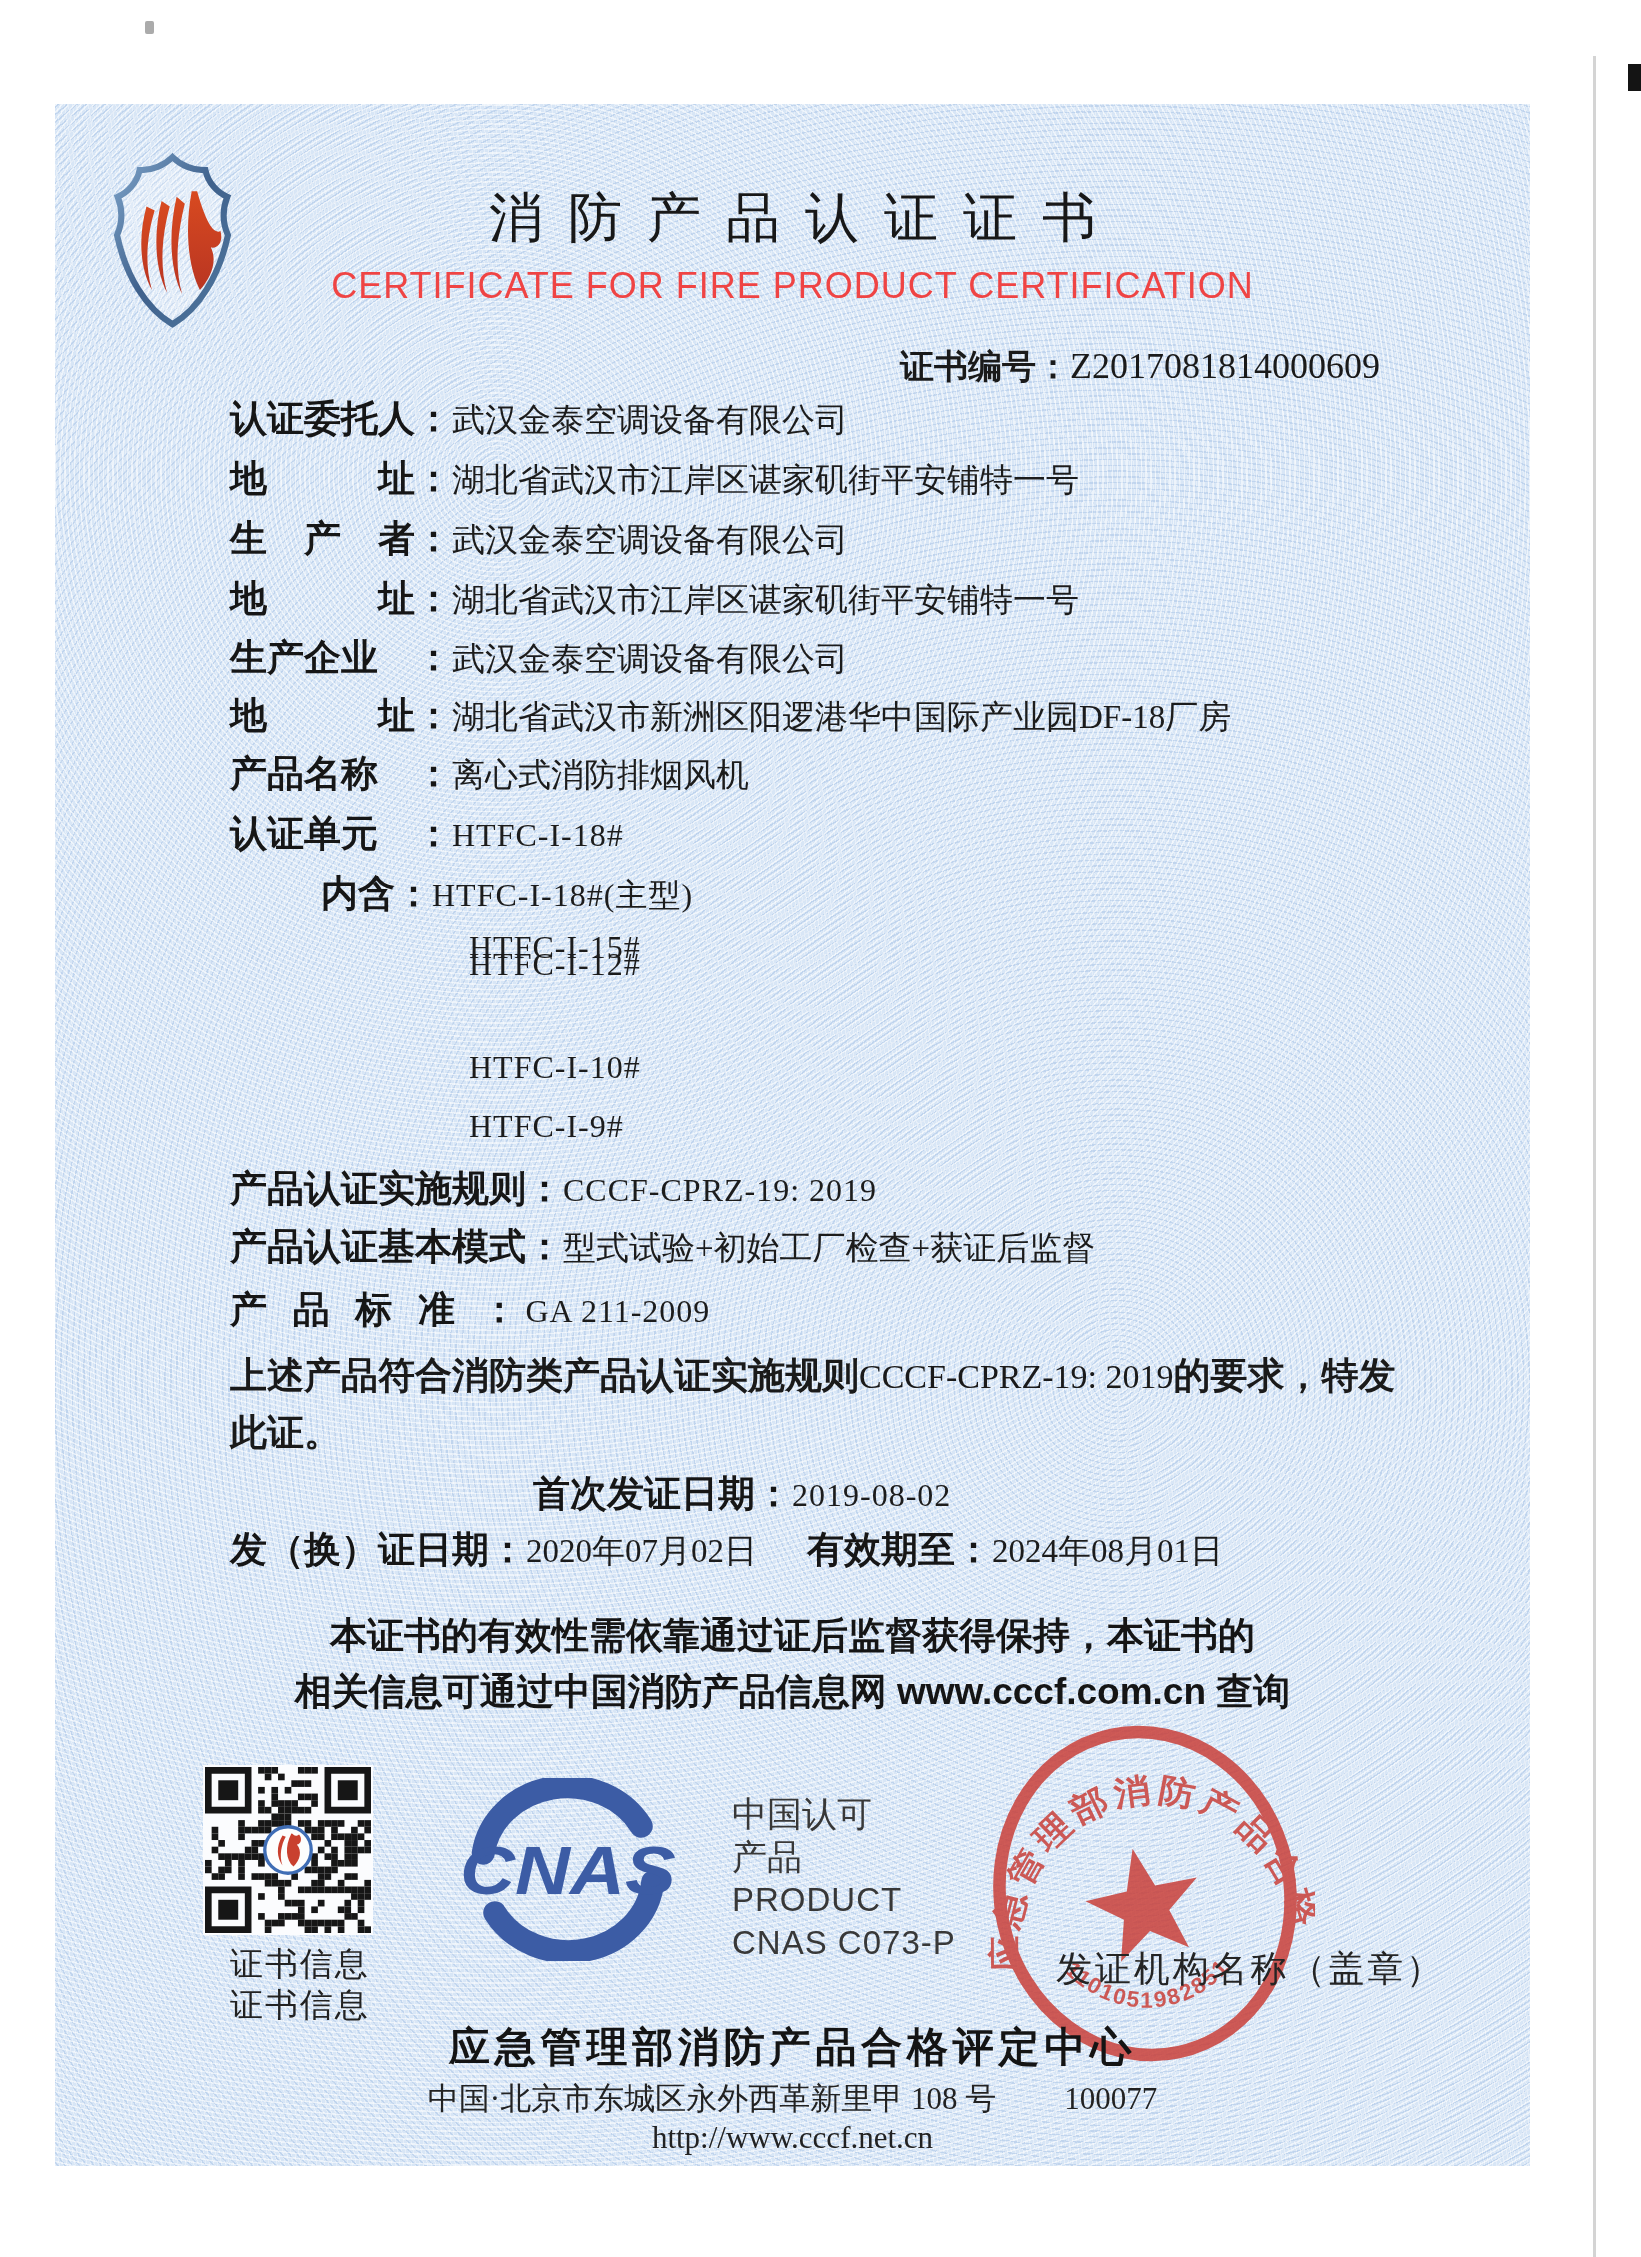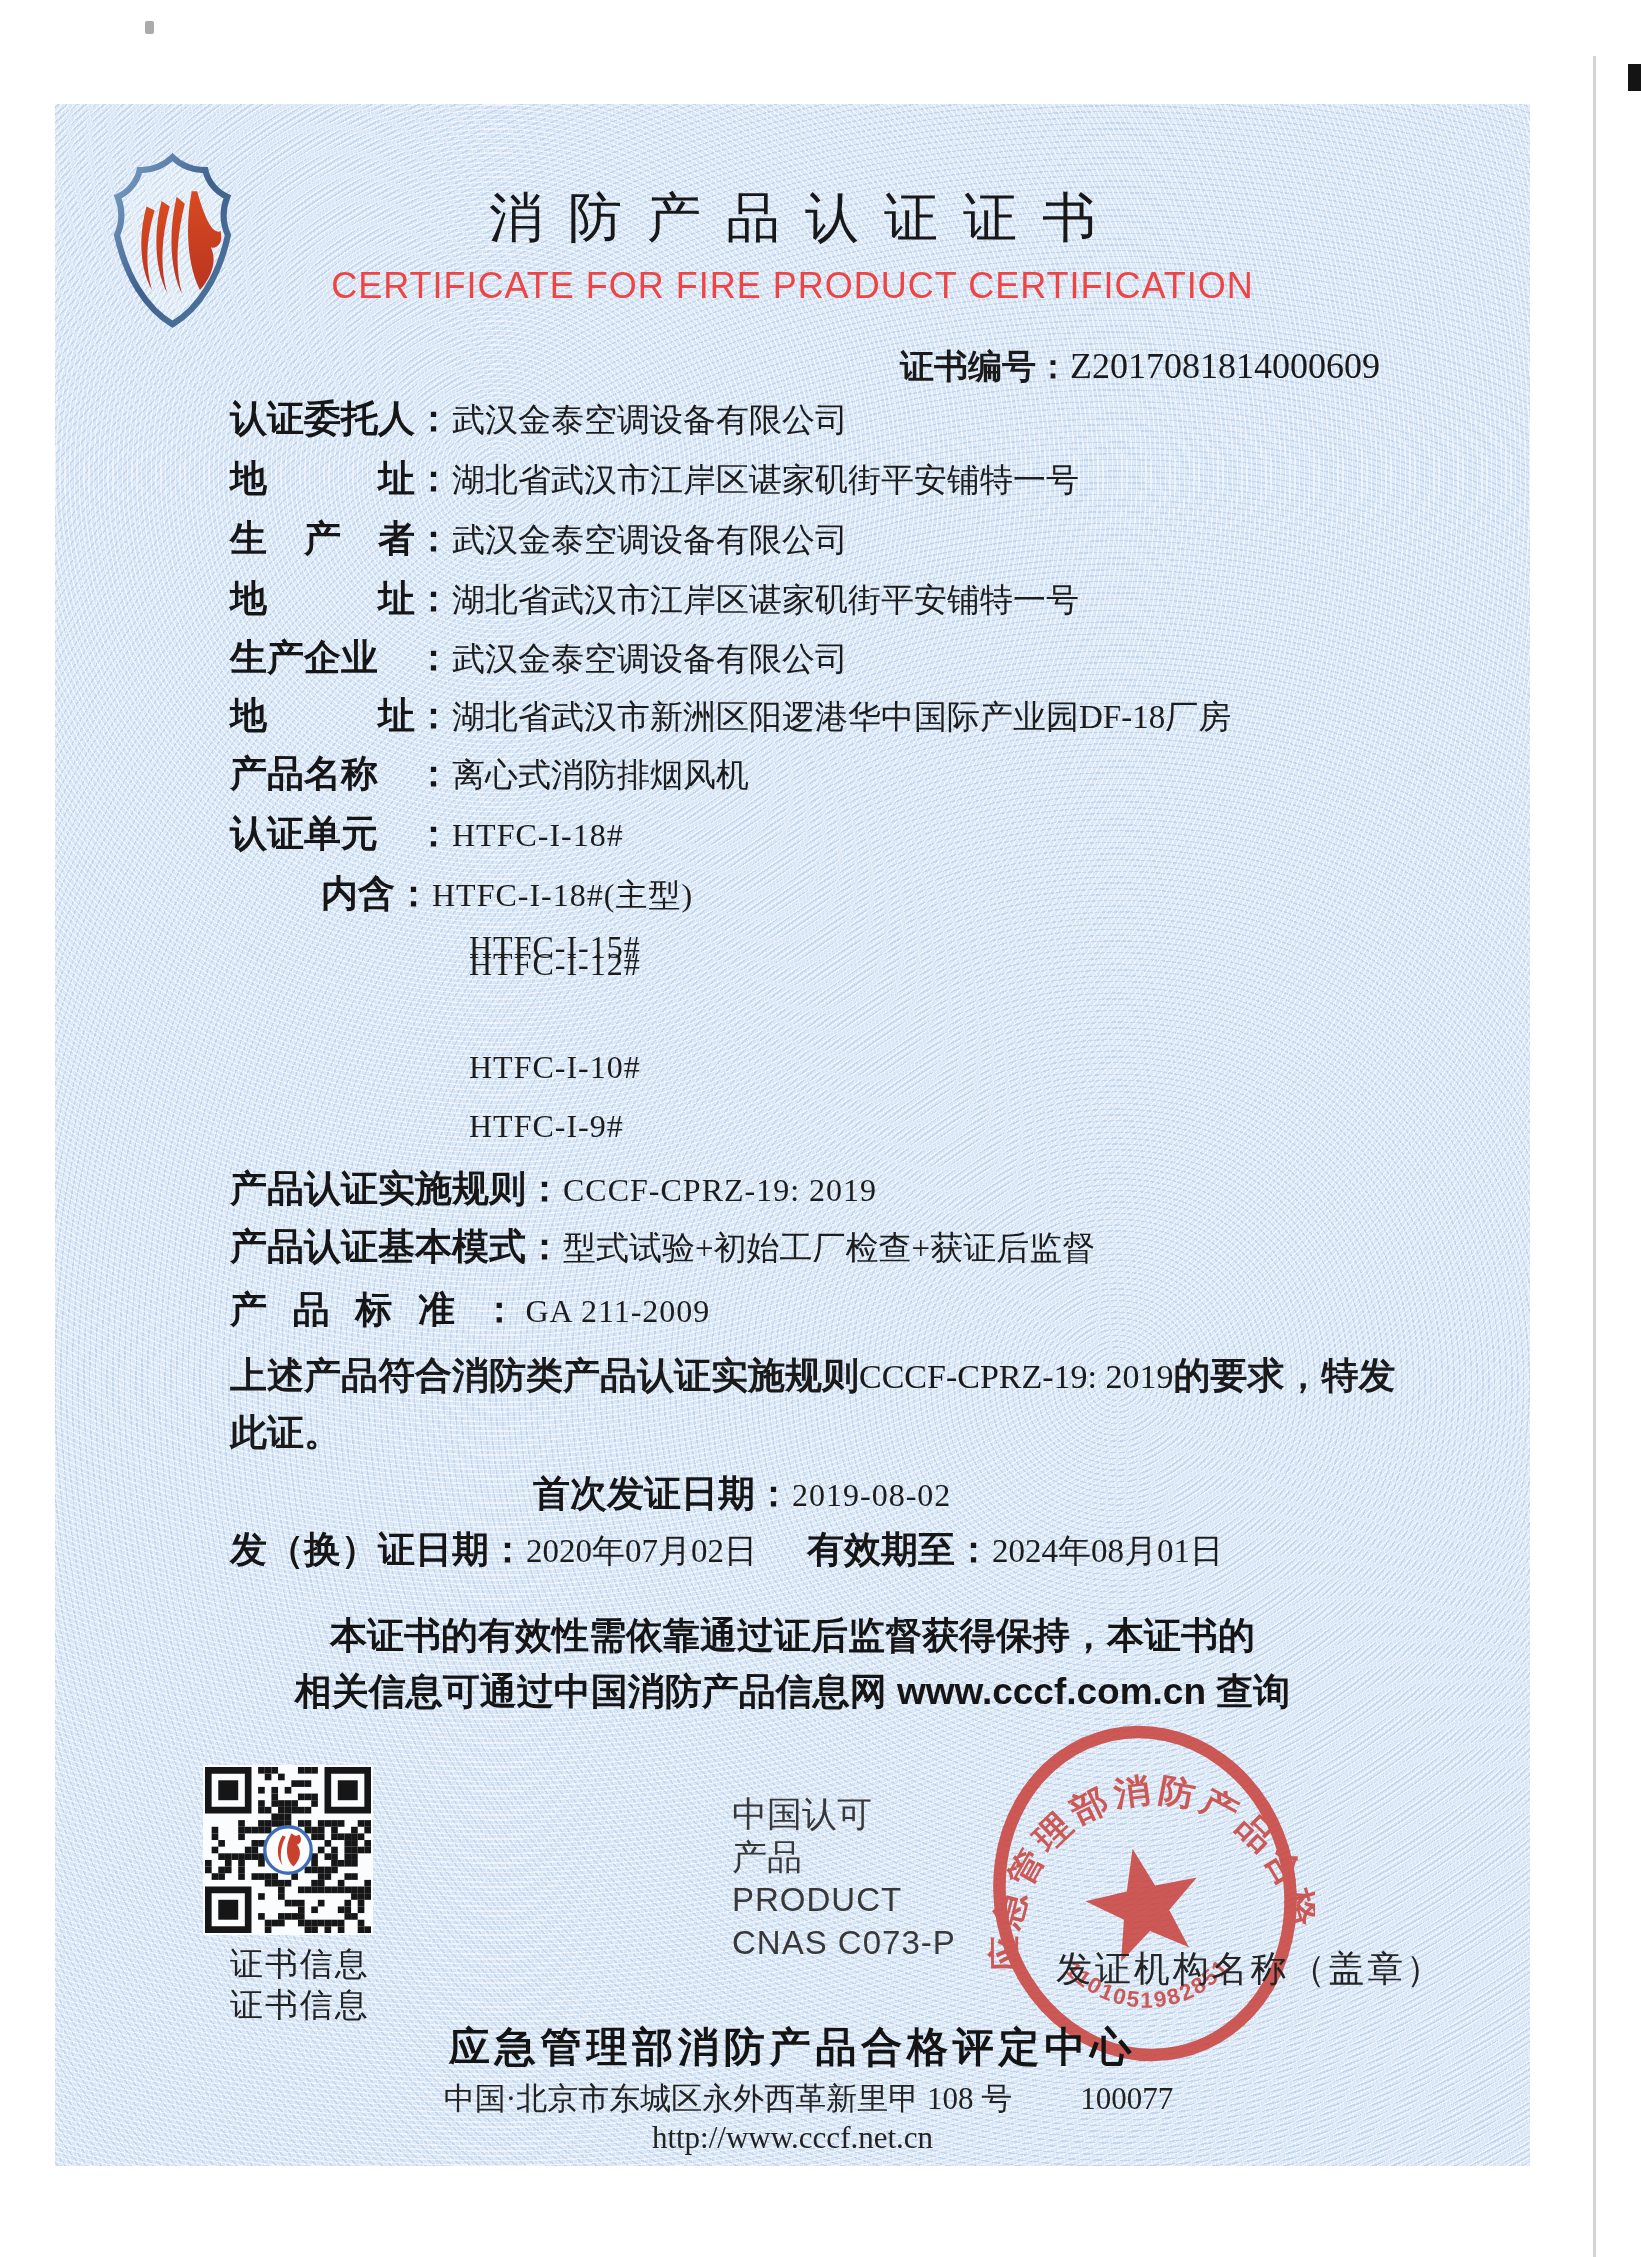--- a/index.html
+++ b/index.html
@@ -45,21 +45,21 @@
   .cnas-logo{position:absolute;left:452px;top:1778px;}
   .cnas-caption{position:absolute;left:732px;top:1792px;color:#383838;line-height:43px;}
   .cnas-caption .cjk{font-size:35px;font-weight:500;}
   .cnas-caption .lat{font-size:33px;letter-spacing:1px;}
 
   .stamp{position:absolute;left:975px;top:1714px;}
   .stamp-overlay{position:absolute;left:1056px;top:1945px;font-family:"Liberation Serif",serif;
                  font-size:36px;letter-spacing:2.9px;color:#242424;white-space:nowrap;}
 
   .footer-org{top:2020px;font-size:41px;font-weight:700;letter-spacing:4.8px;color:#141414;}
-  .footer-addr{top:2078px;font-family:"Liberation Serif",serif;font-size:31px;color:#222;padding-left:16px;}
+  .footer-addr{top:2078px;font-family:"Liberation Serif",serif;font-size:31px;color:#222;}
   .footer-addr .gap{display:inline-block;width:68px;}
   .footer-url{top:2120px;font-family:"Liberation Serif",serif;font-size:31px;color:#222;}
 </style>
 </head>
 <body>
 
 <div class="page">
   <div class="cert-bg"></div>
   <div class="edge-line"></div>
   <div class="corner-mark"></div>
@@ -333,20 +333,29 @@
         <circle cx="75" cy="75" r="21" fill="#fdfdfd" stroke="#3f6db5" stroke-width="3"></circle>
         <path d="M70,62 C64,72 65,82 70,89 C67,80 69,70 73,63 Z M78,60 C72,72 73,84 80,90 C86,84 88,76 83,70 C87,70 88,64 85,61 C81,64 80,60 78,60 Z" fill="#c9402f"></path>
       </g>
     </svg>
   </div>
   <div class="qr-caption">
     <div>证书信息</div>
     <div>证书信息</div>
   </div>
 
+  <div class="cnas-logo">
+    <svg width="232" height="183" viewBox="0 0 240 190">
+      <g stroke="#3c5ca5" stroke-width="24" fill="none" stroke-linecap="round">
+        <path d="M32,78 A 88,80 0 0 1 196,50"></path>
+        <path d="M208,108 A 88,80 0 0 1 44,140"></path>
+      </g>
+      <text x="120" y="120" text-anchor="middle" font-family="Liberation Sans, sans-serif" font-size="72" font-weight="700" font-style="italic" fill="#3c5ca5" textLength="224" lengthAdjust="spacingAndGlyphs">CNAS</text>
+    </svg>
+  </div>
   <div class="cnas-caption">
     <div class="cjk">中国认可</div>
     <div class="cjk">产品</div>
     <div class="lat">PRODUCT</div>
     <div class="lat">CNAS C073-P</div>
   </div>
 
   <div class="stamp">
     <svg width="340" height="359" viewBox="0 0 352 372">
       <defs>

